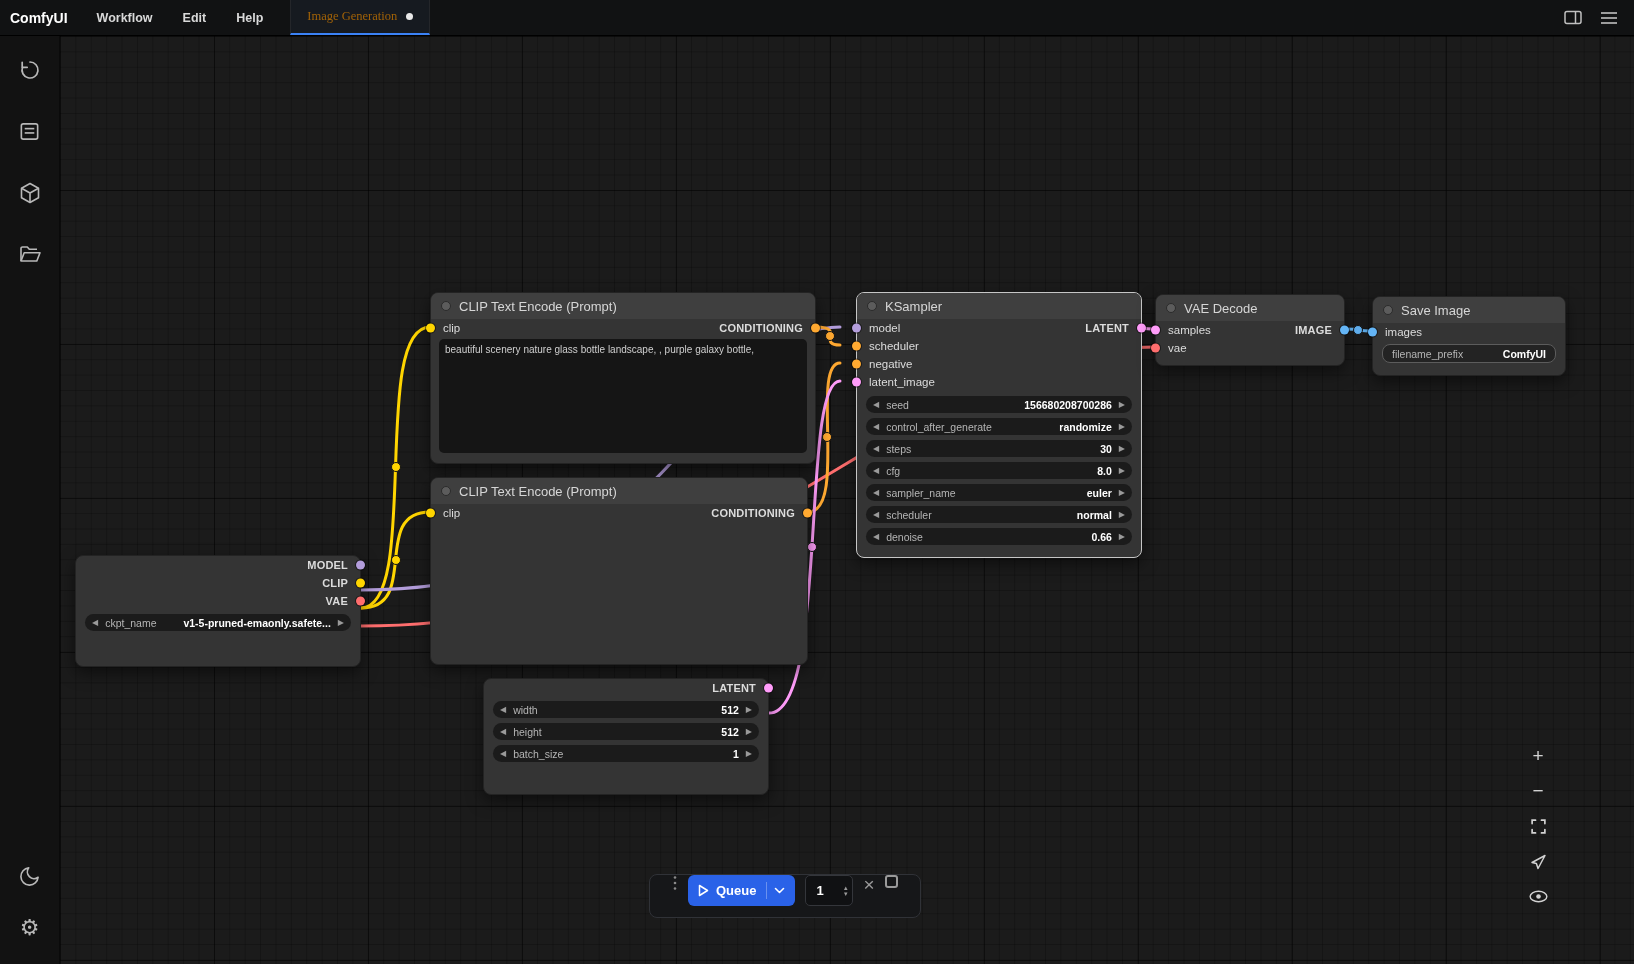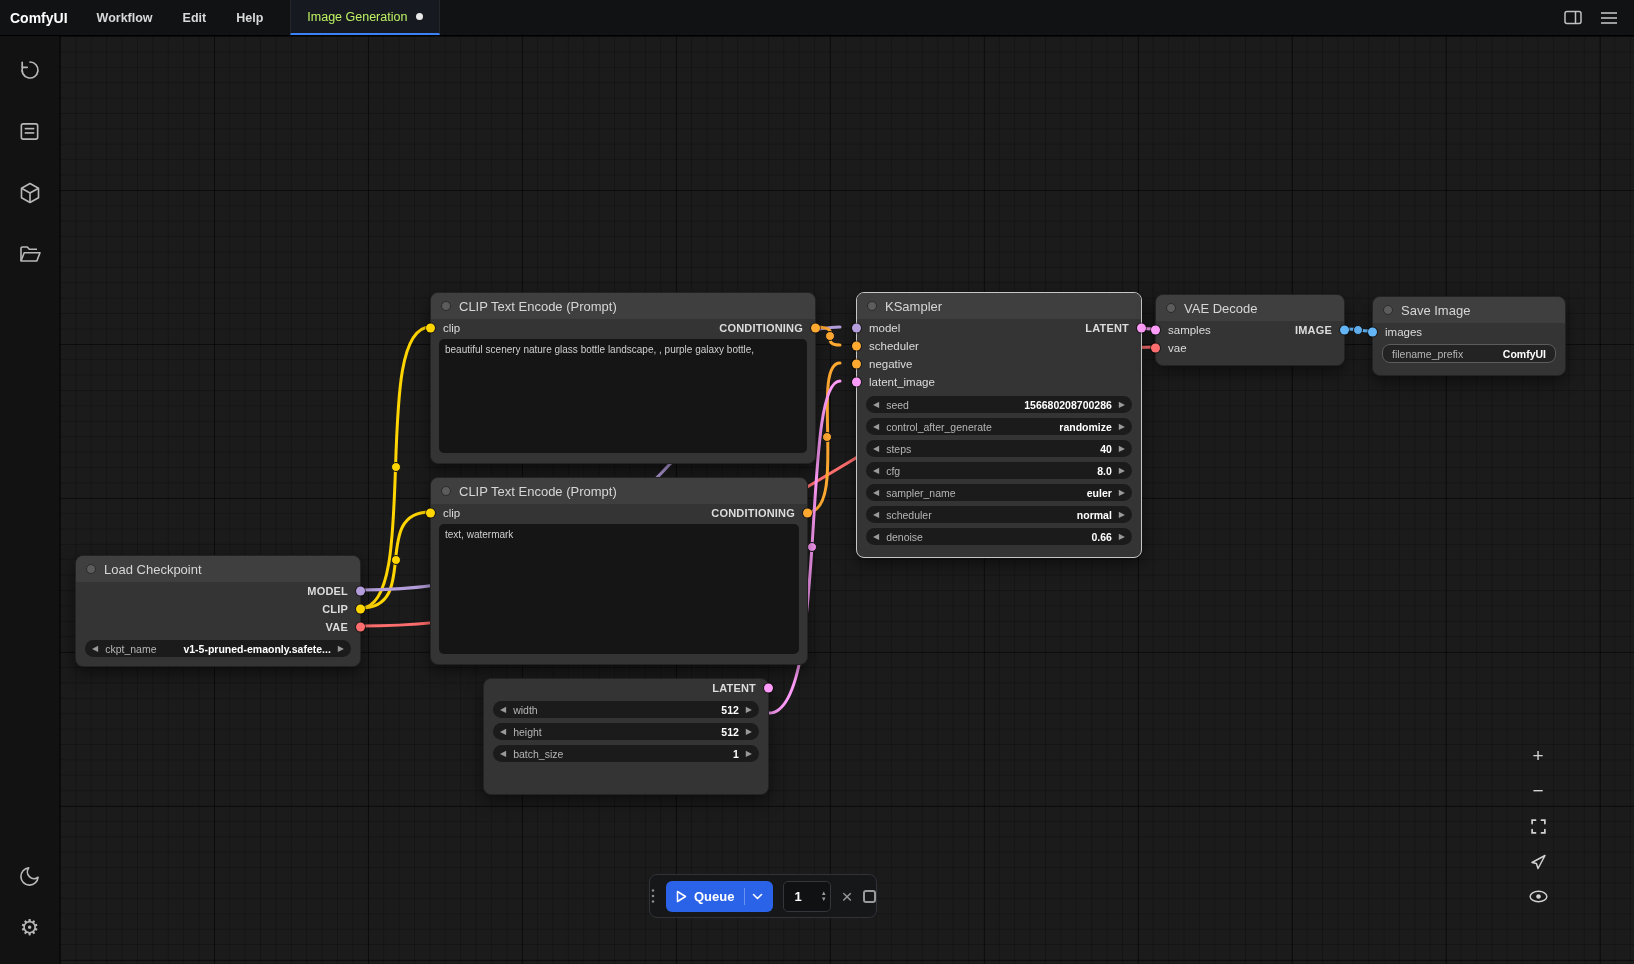--- a/index.html
+++ b/index.html
@@ -17,21 +17,21 @@
     border-bottom: 1px solid #000;
   }
   .logo { color: #fff; font-weight: 700; font-size: 14px; align-self: center; padding: 0 14px 0 10px; }
   .menu-item { color: #d9d9d9; font-size: 12.5px; font-weight: 600; align-self: center; padding: 0 15px; cursor: default; }
   .tab {
     margin-left: 12px; display: flex; align-items: center; gap: 9px;
     padding: 0 16px; background: #161a20;
     border-left: 1px solid #24262a; border-right: 1px solid #24262a;
     border-bottom: 2px solid #3b82f6;
   }
-  .tab-label { color: #bef264; font-size: 12.5px; }
+  .tab-label { color: #a16207; font-size: 12.5px; font-family: Liberation Serif, serif; }
   .tab-dot { width: 7px; height: 7px; border-radius: 50%; background: #e8e8e8; }
   .topbar-right { margin-left: auto; display: flex; align-items: center; gap: 18px; padding-right: 16px; }
   .tb-icon-btn { display: flex; align-items: center; }
 
   
   .sidebar {
     position: absolute; left: 0; top: 36px; width: 60px; height: 928px;
     background: #121212; z-index: 10; display: flex; flex-direction: column; align-items: center;
     border-right: 1px solid #0a0a0a;
   }
@@ -88,21 +88,21 @@
   .prompt-box {
     margin: 2px 8px; background: #151515; border-radius: 5px; padding: 4px 6px;
     font-family: Liberation Sans, sans-serif; font-size: 10px; line-height: 14px;
     color: #cfcfcf; white-space: pre-wrap; overflow: hidden;
   }
 
   
   .queue-bar {
     position: absolute; left: 649px; top: 874px; height: 44px; z-index: 5;
     background: #161719; border: 1px solid #303237; border-radius: 8px;
-    display: flex; align-items: center; gap: 10px; padding: 0 0;
+    display: flex; gap: 10px; padding: 0 22px;
   }
   .queue-btn {
     height: 31px; border-radius: 6px; display: flex; align-items: center; gap: 7px;
     padding: 0 10px; border: none; cursor: pointer;
   }
   .queue-label { color: #fff; font-size: 13px; font-weight: 600; }
   .queue-div { width: 1px; height: 17px; background: rgba(255,255,255,0.3); margin-left: 3px; }
   .batch-box {
     width: 48px; height: 31px; background: #101113; border: 1px solid #34363b; border-radius: 5px;
     display: flex; align-items: center; padding: 0 5px 0 10px;
@@ -199,24 +199,20 @@
   <circle cx="396" cy="467" r="4.5" fill="#FFD500"></circle>
   <circle cx="396" cy="560" r="4.5" fill="#FFD500"></circle>
   <circle cx="830" cy="336" r="4.5" fill="#FFA931"></circle>
   <circle cx="827" cy="437" r="4.5" fill="#FFA931"></circle>
   <circle cx="812" cy="547" r="4.5" fill="#FF9CF9"></circle>
   <circle cx="1140" cy="328" r="4.5" fill="#FF9CF9"></circle>
   <circle cx="1358" cy="330" r="4.5" fill="#64B5F6"></circle>
 </svg>
 
 <div class="node" style="left:75px;top:555px;width:286px;height:112px;">
-  <div class="node-header">
-    <span class="collapse-dot"></span>
-    <span class="node-title">Load Checkpoint</span>
-  </div>
   <div class="prow outrow">
     <span class="plabel-out">MODEL</span>
     <span class="pdot out" style="background: rgb(179, 157, 219);"></span>
   </div>
   <div class="prow outrow">
     <span class="plabel-out">CLIP</span>
     <span class="pdot out" style="background: rgb(255, 213, 0);"></span>
   </div>
   <div class="prow outrow">
     <span class="plabel-out">VAE</span>
@@ -248,21 +244,20 @@
   <div class="node-header">
     <span class="collapse-dot"></span>
     <span class="node-title">CLIP Text Encode (Prompt)</span>
   </div>
   <div class="prow dual">
     <span>clip</span>
     <span class="plabel-out">CONDITIONING</span>
     <span class="pdot in" style="background: rgb(255, 213, 0);"></span>
     <span class="pdot out" style="background: rgb(255, 169, 49);"></span>
   </div>
-  <div class="prompt-box" style="height:130px">text, watermark</div>
 </div>
 
 <div class="node" style="left:483px;top:678px;width:286px;height:117px;">
   <div class="prow outrow">
     <span class="plabel-out">LATENT</span>
     <span class="pdot out" style="background: rgb(255, 156, 249);"></span>
   </div>
   <div class="widget" style="margin-top:4px">
     <span class="warrow">◀</span>
     <span class="wname">width</span>
@@ -314,21 +309,21 @@
   </div>
   <div class="widget">
     <span class="warrow">◀</span>
     <span class="wname">control_after_generate</span>
     <span class="wvalue">randomize</span>
     <span class="warrow">▶</span>
   </div>
   <div class="widget">
     <span class="warrow">◀</span>
     <span class="wname">steps</span>
-    <span class="wvalue">40</span>
+    <span class="wvalue">30</span>
     <span class="warrow">▶</span>
   </div>
   <div class="widget">
     <span class="warrow">◀</span>
     <span class="wname">cfg</span>
     <span class="wvalue">8.0</span>
     <span class="warrow">▶</span>
   </div>
   <div class="widget">
     <span class="warrow">◀</span>

